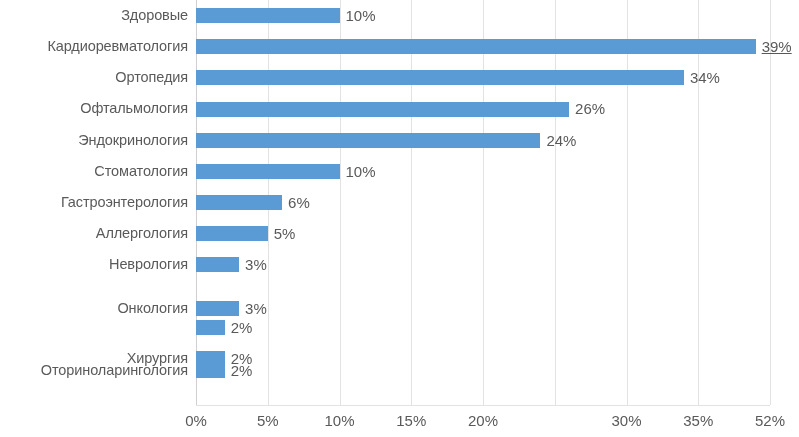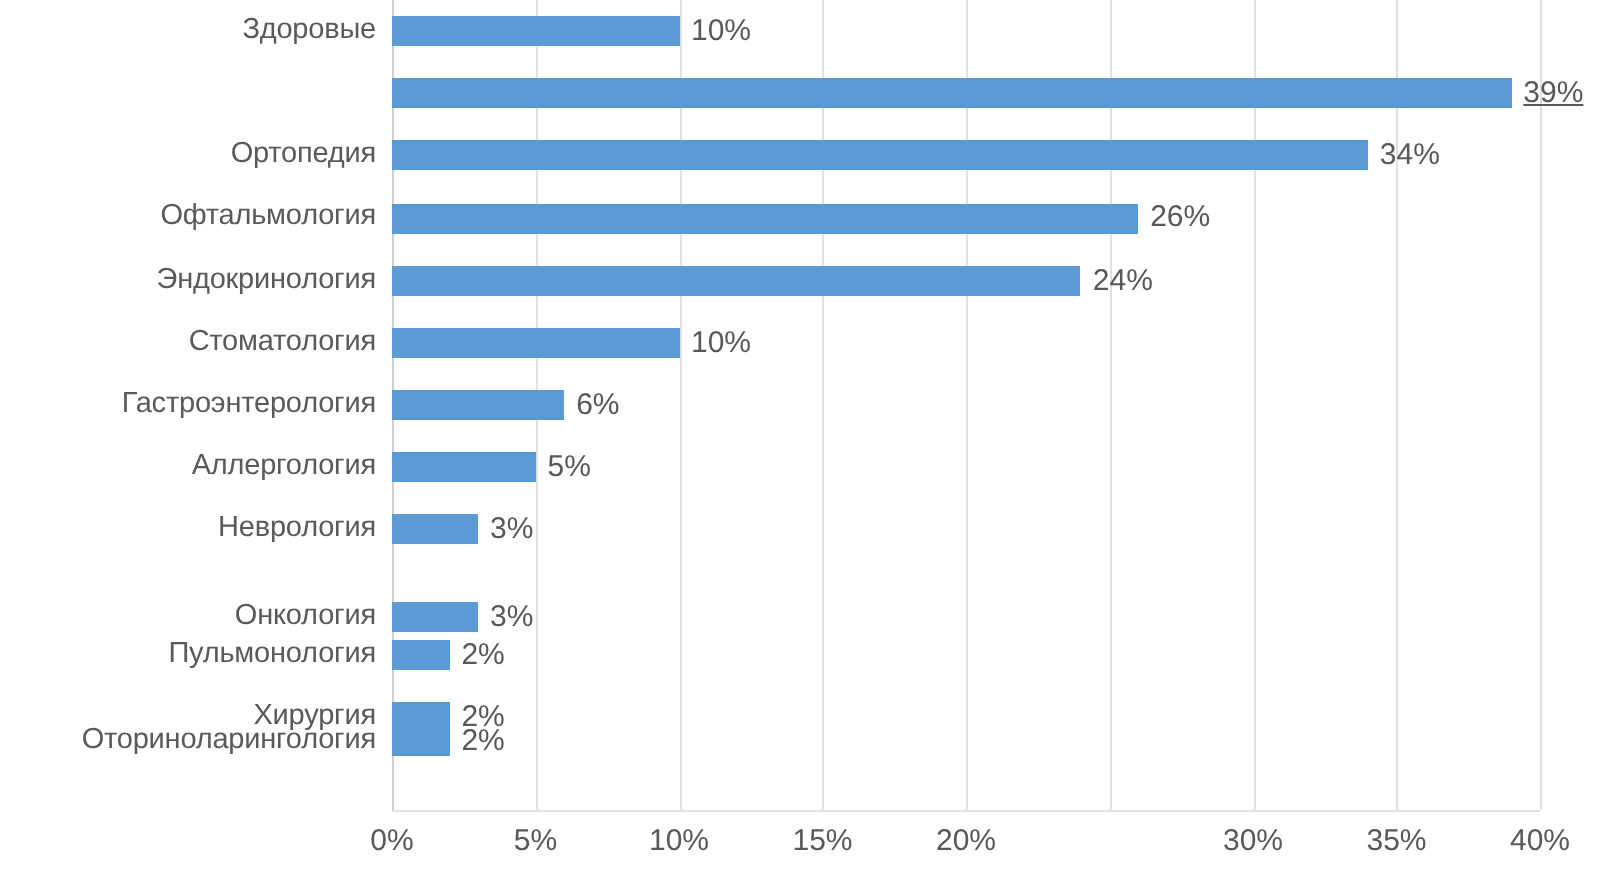--- a/index.html
+++ b/index.html
@@ -123,20 +123,21 @@
       <div class="gridline" style="left: 574px; background: rgb(226, 226, 226);"></div>
     </div>
   <div id="baseline"></div>
   <div id="rows-layer">
       <div class="row" style="top: 0px; height: 31.1538px;">
         <div class="cat-label" style="line-height: 31.1538px; color: rgb(90, 90, 90);">Здоровые</div>
         <div class="bar" title="Здоровые 10%" style="left: 196px; width: 143.5px; top: 8.07692px; background: rgb(91, 155, 213);"></div>
         <div class="value-label" style="left: 345.5px; line-height: 31.1538px; color: rgb(89, 89, 89);">10%</div>
       </div>
       <div class="row" style="top: 31.1538px; height: 31.1538px;">
+        <div class="cat-label" style="line-height: 31.1538px; color: rgb(90, 90, 90);">Кардиоревматология</div>
         <div class="bar" title="Кардиоревматология 39%" style="left: 196px; width: 559.65px; top: 8.07692px; background: rgb(91, 155, 213);"></div>
         <div class="value-label" style="left: 761.65px; line-height: 31.1538px; color: rgb(89, 89, 89); text-decoration: underline;">39%</div>
       </div>
       <div class="row" style="top: 62.3077px; height: 31.1538px;">
         <div class="cat-label" style="line-height: 31.1538px; color: rgb(90, 90, 90);">Ортопедия</div>
         <div class="bar" title="Ортопедия 34%" style="left: 196px; width: 487.9px; top: 8.07692px; background: rgb(91, 155, 213);"></div>
         <div class="value-label" style="left: 689.9px; line-height: 31.1538px; color: rgb(89, 89, 89);">34%</div>
       </div>
       <div class="row" style="top: 93.4615px; height: 31.1538px;">
         <div class="cat-label" style="line-height: 31.1538px; color: rgb(90, 90, 90);">Офтальмология</div>
@@ -167,21 +168,20 @@
         <div class="cat-label" style="line-height: 31.1538px; color: rgb(90, 90, 90);">Неврология</div>
         <div class="bar" title="Неврология 3%" style="left: 196px; width: 43.05px; top: 8.07692px; background: rgb(91, 155, 213);"></div>
         <div class="value-label" style="left: 245.05px; line-height: 31.1538px; color: rgb(89, 89, 89);">3%</div>
       </div>
       <div class="row" style="top: 293px; height: 31.1538px;">
         <div class="cat-label" style="line-height: 31.1538px; color: rgb(90, 90, 90);">Онкология</div>
         <div class="bar" title="Онкология 3%" style="left: 196px; width: 43.05px; top: 8.07692px; background: rgb(91, 155, 213);"></div>
         <div class="value-label" style="left: 245.05px; line-height: 31.1538px; color: rgb(89, 89, 89);">3%</div>
       </div>
       <div class="row" style="top: 311.538px; height: 31.1538px;">
-        <div class="cat-label" style="line-height: 31.1538px; color: rgb(90, 90, 90);">Пульмонология</div>
         <div class="bar" title="Пульмонология 2%" style="left: 196px; width: 28.7px; top: 8.07692px; background: rgb(91, 155, 213);"></div>
         <div class="value-label" style="left: 230.7px; line-height: 31.1538px; color: rgb(89, 89, 89);">2%</div>
       </div>
       <div class="row" style="top: 342.692px; height: 31.1538px;">
         <div class="cat-label" style="line-height: 31.1538px; color: rgb(90, 90, 90);">Хирургия</div>
         <div class="bar" title="Хирургия 2%" style="left: 196px; width: 28.7px; top: 8.07692px; background: rgb(91, 155, 213);"></div>
         <div class="value-label" style="left: 230.7px; line-height: 31.1538px; color: rgb(89, 89, 89);">2%</div>
       </div>
       <div class="row" style="top: 355px; height: 31.1538px;">
         <div class="cat-label" style="line-height: 31.1538px; color: rgb(90, 90, 90);">Оториноларингология</div>
@@ -191,16 +191,16 @@
     </div>
   <div id="x-axis">
       <div class="tick-label" style="left: 196px; color: rgb(89, 89, 89);">0%</div>
       <div class="tick-label" style="left: 267.75px; color: rgb(89, 89, 89);">5%</div>
       <div class="tick-label" style="left: 339.5px; color: rgb(89, 89, 89);">10%</div>
       <div class="tick-label" style="left: 411.25px; color: rgb(89, 89, 89);">15%</div>
       <div class="tick-label" style="left: 483px; color: rgb(89, 89, 89);">20%</div>
       <div class="tick-label" style="left: 561px; color: rgb(89, 89, 89); margin-top: 40px;">25%</div>
       <div class="tick-label" style="left: 626.5px; color: rgb(89, 89, 89);">30%</div>
       <div class="tick-label" style="left: 698.25px; color: rgb(89, 89, 89);">35%</div>
-      <div class="tick-label" style="left: 770px; color: rgb(89, 89, 89);">40%</div>
+      <div class="tick-label" style="left: 770px; color: rgb(89, 89, 89);">52%</div>
     </div>
 
 </div>
 
 </body></html>

